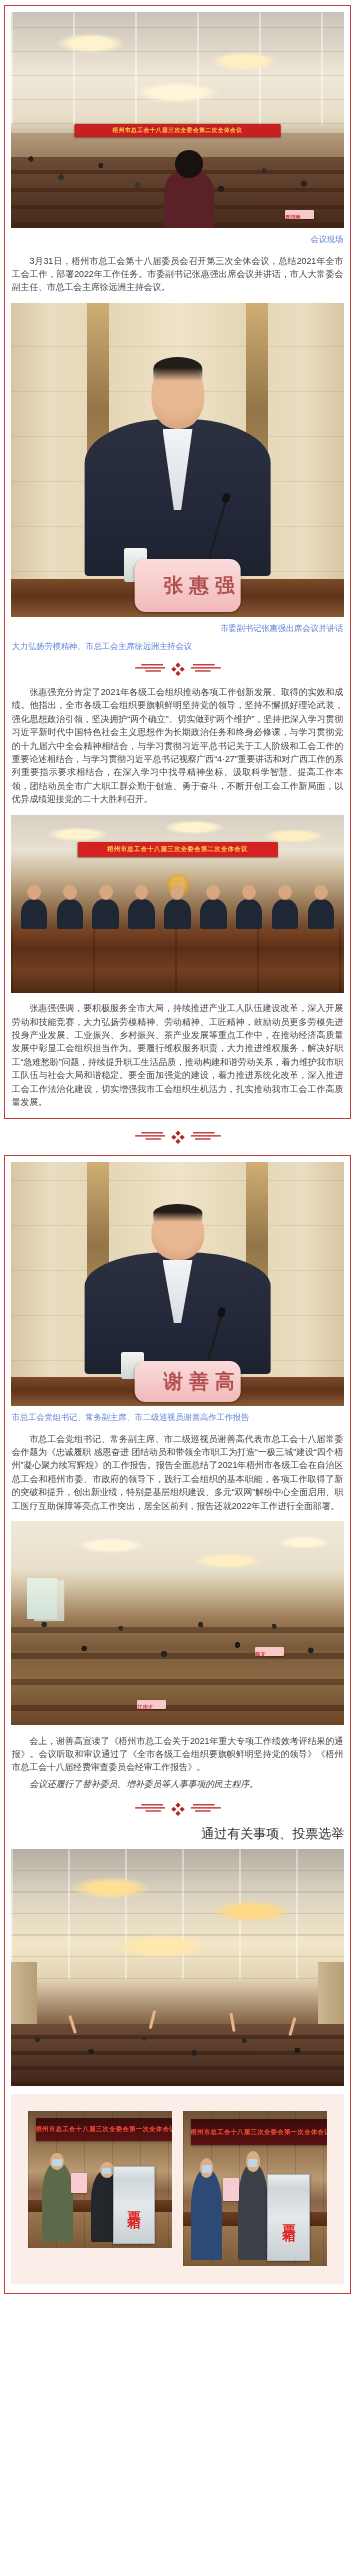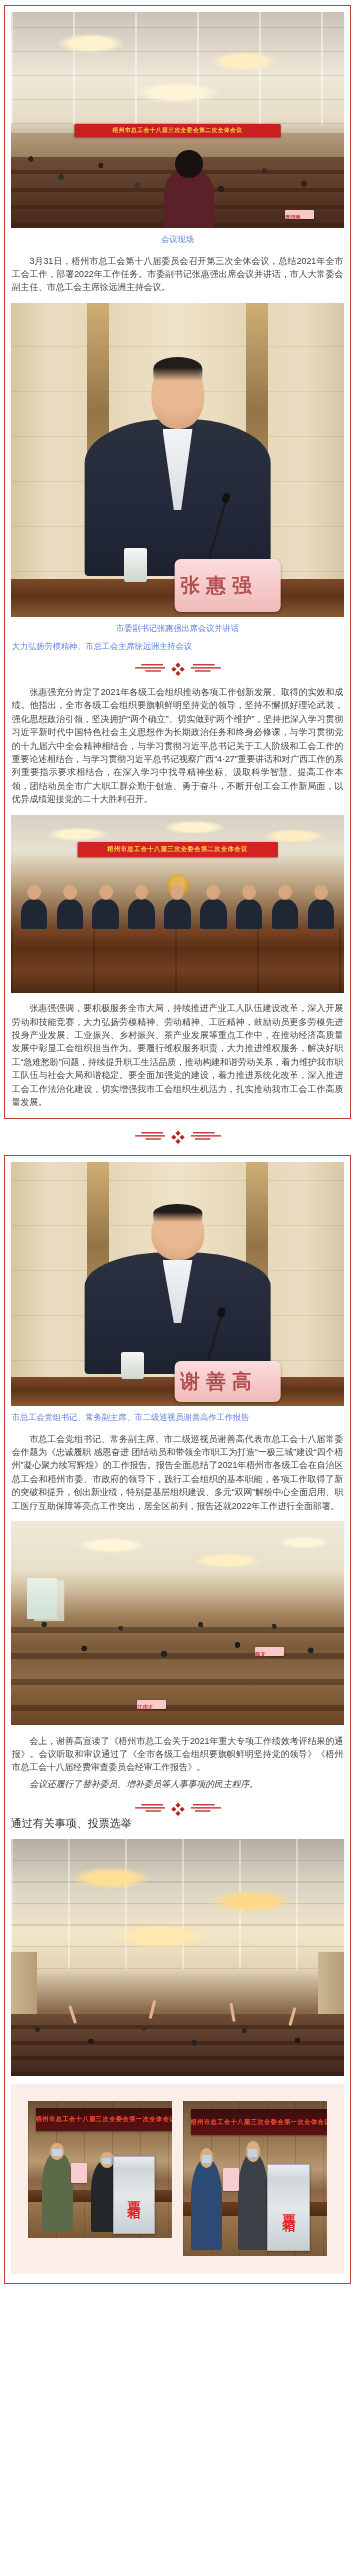--- a/index.html
+++ b/index.html
@@ -28,26 +28,26 @@
     text-align:justify;
     word-break:break-all;
   }
   p.body.tight{margin-top:3.1px;font-style:italic;}
   .caption{
     margin:6.2px 1px 0;
     color:#5e7fd6;
     font-size:8.2px;
     line-height:11.3px;
   }
-  .caption.center{text-align:center;}
+  .caption.center{text-align:right;}
   .vote-heading{
-    margin:1px 0 0;
-    text-align:left;
+    margin:11px 0 0;
+    text-align:right;
     color:#2f2f2f;
-    font-size:11px;
+    font-size:13px;
     line-height:13.4px;
   }
 
   
   .divider{display:block;margin:9.3px auto 0;width:88px;height:15.5px;}
   .divider.mid{margin:10.3px auto;}
 
   
   .photo{
     position:relative;
@@ -107,22 +107,22 @@
   .ph-speaker .head{left:50%;bottom:60%;transform:translateX(-50%);width:16%;height:22%;
     border-radius:50% 50% 46% 46%;background:radial-gradient(circle at 50% 32%,#e8b892 0 55%,#d9a57f 85%);}
   .ph-speaker .head::before{content:"";position:absolute;left:4%;right:4%;top:-3%;height:34%;
     border-radius:50% 50% 0 0;background:linear-gradient(180deg,#221d19 45%,rgba(34,29,25,0) 100%);}
   .ph-speaker .mic{left:58%;bottom:14%;width:1.5px;height:24%;background:#1c1c1c;transform:rotate(16deg);transform-origin:bottom center;}
   .ph-speaker .mic::before{content:"";position:absolute;top:-7.7px;left:-2.6px;width:6.7px;height:9.3px;border-radius:3.6px;background:#111;}
   .ph-speaker .desk{left:0;right:0;bottom:0;height:12%;
     background:linear-gradient(180deg,#7c4a2a 0,#5f3319 45%,#8a5a36 100%);}
   .ph-speaker .cup{left:34%;bottom:11%;width:7%;height:11%;background:linear-gradient(180deg,#f4f6f4,#cfd6cf);border-radius:2.1px 2.1px 3.1px 3.1px;}
   .ph-speaker .plate{left:53%;bottom:1.5%;transform:translateX(-50%);width:32%;height:17%;
-    background:linear-gradient(180deg,#fbdcdc,#f1b9b9);border-radius:6px;
-    display:flex;align-items:center;justify-content:flex-start;box-shadow:0 1px 2.6px rgba(0,0,0,.35);margin-left:40px;}
+    background:linear-gradient(180deg,#fbdcdc,#f1b9b9);border-radius:11px;
+    display:flex;align-items:center;justify-content:flex-end;box-shadow:0 1px 2.6px rgba(0,0,0,.35);}
   .ph-speaker .plate span{font-family:"Liberation Serif","DejaVu Serif",serif;
     font-size:19.6px;line-height:1;color:#b05050;letter-spacing:6.2px;padding-left:6.2px;white-space:nowrap;}
 
   
   .ph-head{background:linear-gradient(180deg,#d6cfc2 0,#e9e2d2 20%,#c8b493 34%,#9d7f5d 48%,#6d452a 64%,#4a2c1a 100%);}
   .ph-head .glow{left:0;right:0;top:0;height:20%;
     background:
       radial-gradient(ellipse 41px 9.3px at 20% 55%,#fff3cf 0 45%,rgba(255,243,207,0) 75%),
       radial-gradient(ellipse 41px 9.3px at 55% 35%,#fff3cf 0 45%,rgba(255,243,207,0) 75%),
       radial-gradient(ellipse 41px 9.3px at 85% 60%,#ffeec2 0 45%,rgba(255,238,194,0) 75%);}

